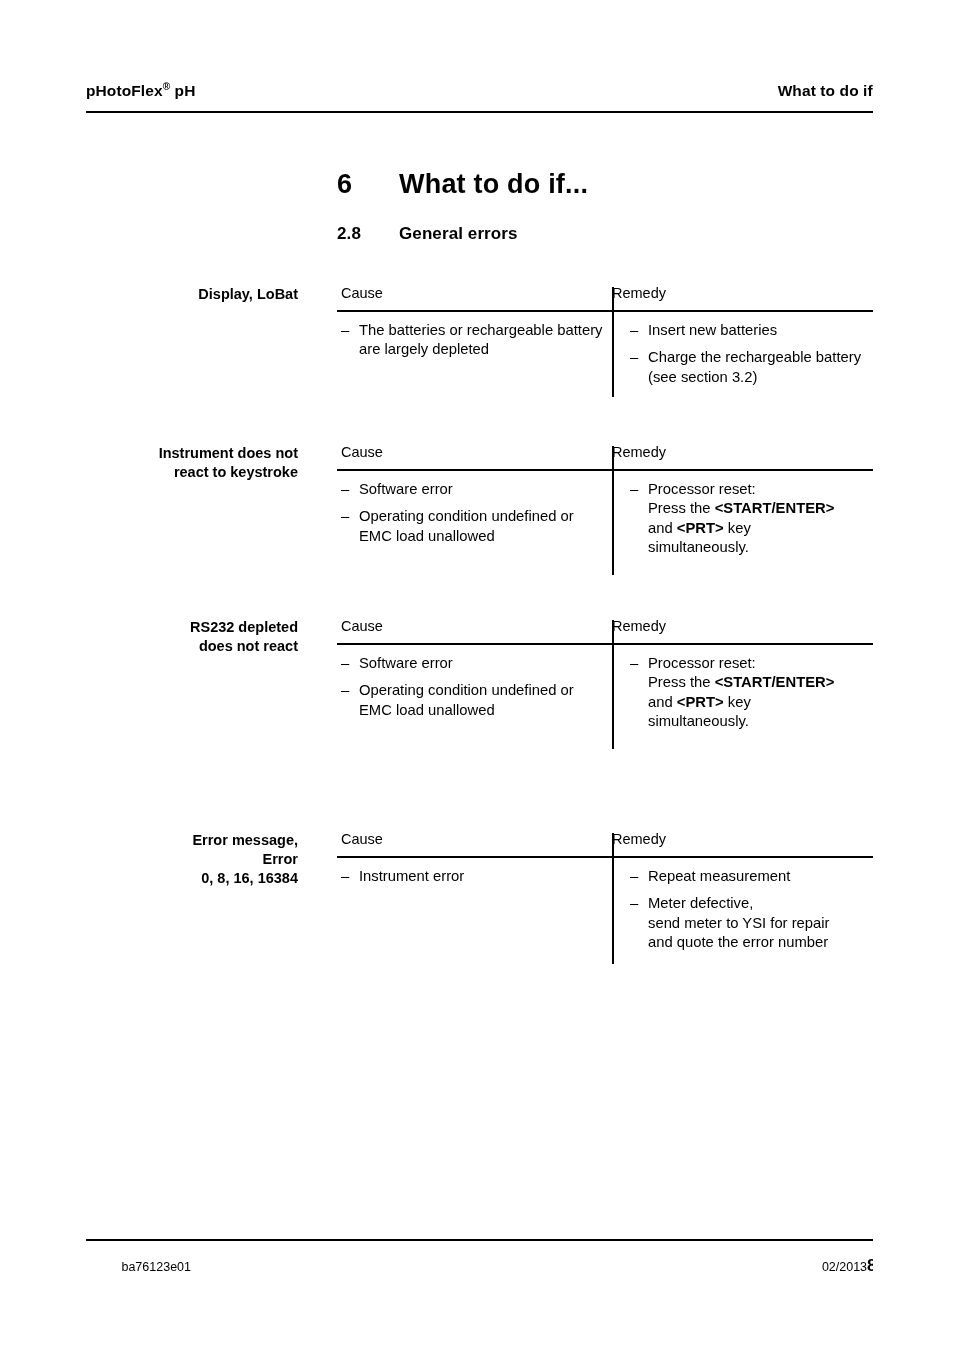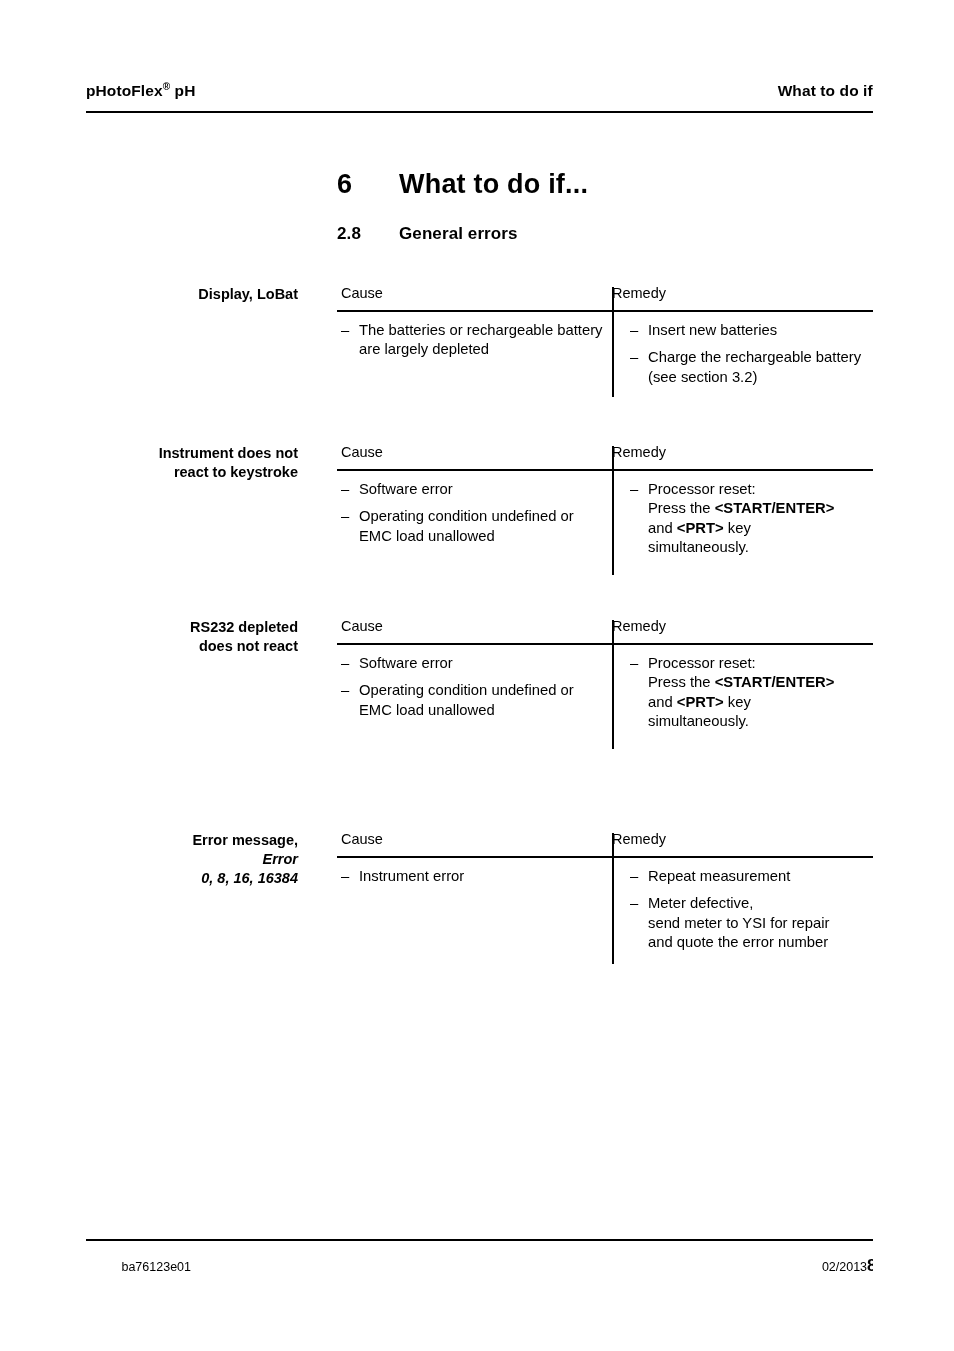--- a/index.html
+++ b/index.html
@@ -84,21 +84,20 @@
     position: absolute;
     left: 0;
     top: 0;
     width: 212px;
     text-align: right;
     font-size: 14.5px;
     font-weight: bold;
     line-height: 19px;
   }
   .tbl-block .side-label .it {
-    font-style: italic;
   }
 
   .tbl {
     position: absolute;
     left: 251px;
     top: 0;
     width: 549px;
   }
   .tbl-head {
     display: flex;

